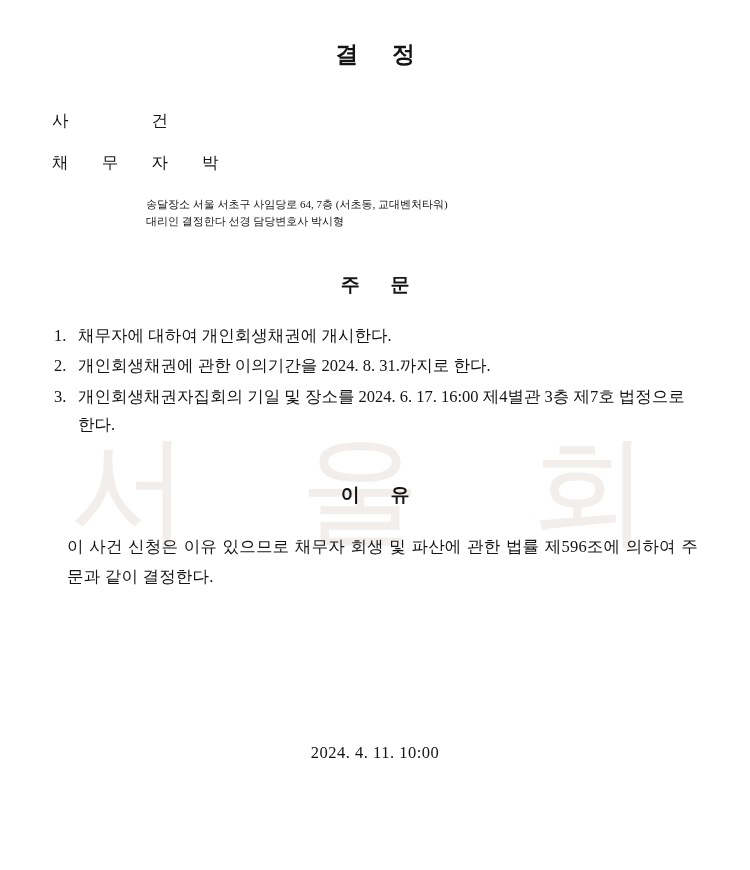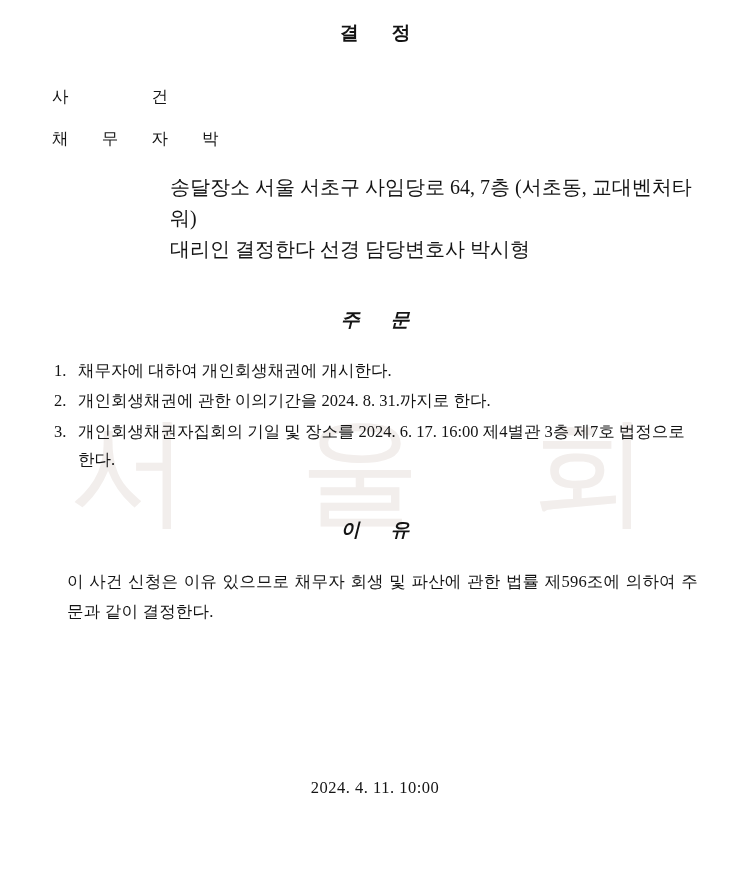--- a/index.html
+++ b/index.html
@@ -52,25 +52,25 @@
   .court-title {
     text-align: center;
     font-size: 24px;
     font-weight: bold;
     letter-spacing: 14px;
     padding-left: 14px;
     margin-top: 78px;
   }
   .doc-title {
     text-align: center;
-    font-size: 19px;
+    font-size: 23px;
     font-weight: bold;
     letter-spacing: 14px;
     padding-left: 14px;
-    margin-top: 20px;
+    margin-top: 39px;
   }
 
   .field-block {
     margin-top: 40px;
   }
   .field-row {
     display: flex;
     align-items: baseline;
     font-size: 16.5px;
     margin-bottom: 20px;
@@ -82,34 +82,33 @@
     justify-content: space-between;
     padding-right: 34px;
     box-sizing: border-box;
   }
   .field-label span { display: inline-block; }
   .field-value { flex: 1 1 auto; }
   .field-value .gap { display: inline-block; width: 22px; }
 
   .address-block {
     margin-top: 22px;
-    margin-left: 118px;
-    font-size: 20px;
+    margin-left: 94px;
+    font-size: 11px;
     line-height: 1.55;
   }
 
   .section-title {
     text-align: center;
     font-size: 19px;
     font-weight: bold;
     letter-spacing: 13px;
     padding-left: 13px;
     margin-top: 42px;
     margin-bottom: 24px;
-    font-style: italic;
   }
 
   ol.order-list {
     list-style: none;
     margin: 0;
     padding: 0;
     font-size: 16.5px;
     line-height: 1.72;
   }
   ol.order-list li {

